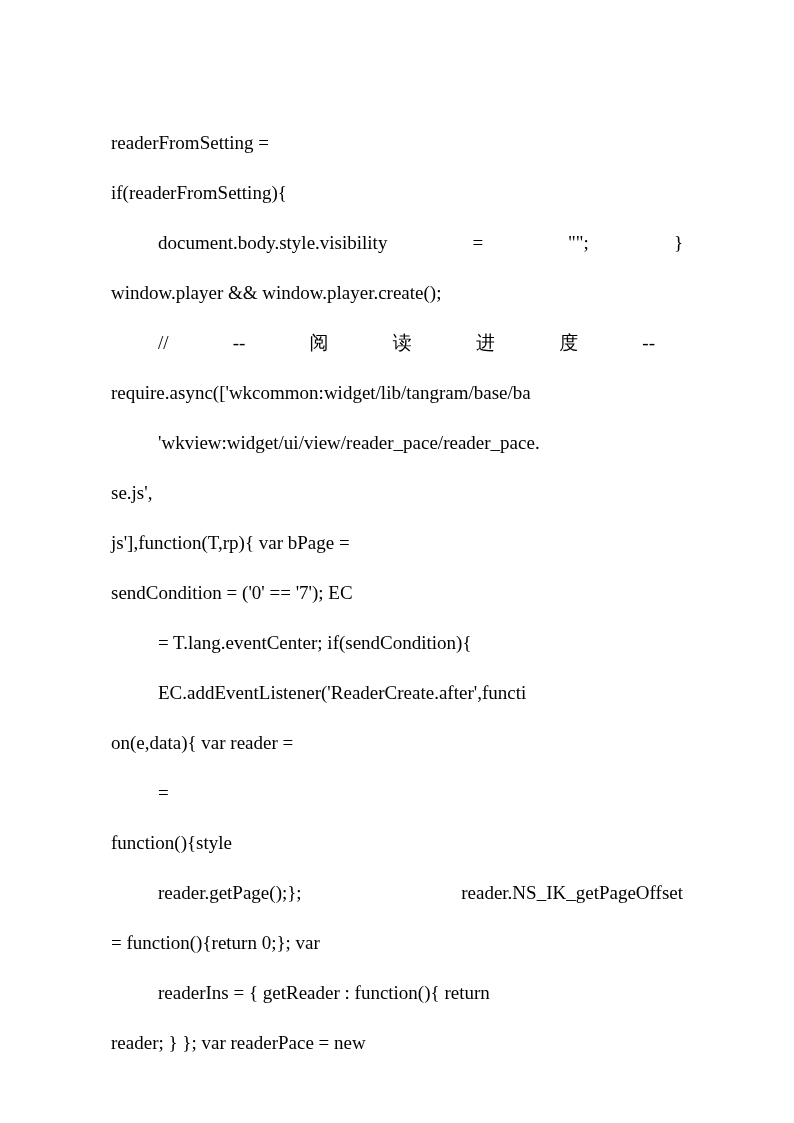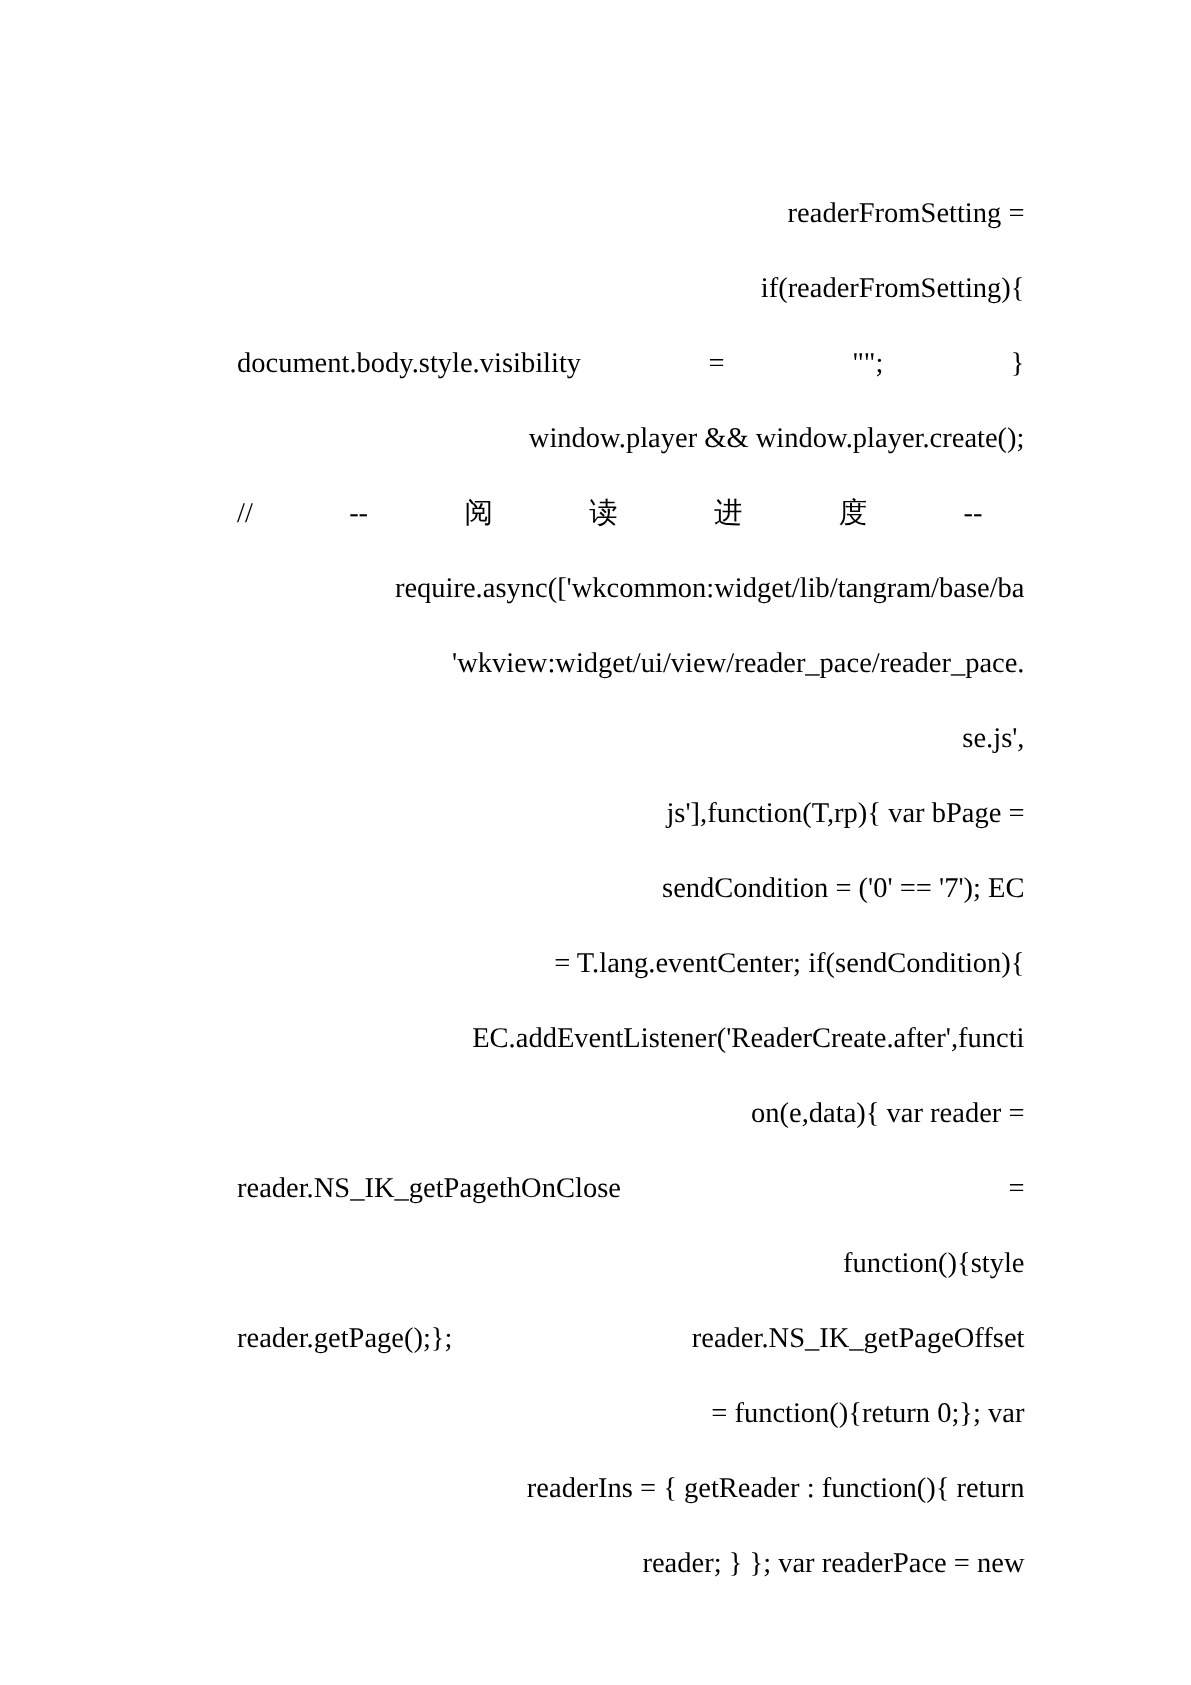--- a/index.html
+++ b/index.html
@@ -13,21 +13,20 @@
     }
     .page {
       box-sizing: border-box;
       width: 794px; height: 1123px;
       padding: 118px 111px 0 111px;
     }
     .line {
       line-height: 50px;
       height: 50px;
       white-space: pre;
-      text-align: right;
     }
     .flush { }
     .indent { padding-left: 47px; }
     .justify {
       display: flex;
       justify-content: space-between;
     }
     .justify .seg { white-space: pre; }
     .spread {
       display: flex;
@@ -65,21 +64,20 @@
   <div class="line flush">require.async(['wkcommon:widget/lib/tangram/base/ba</div>
   <div class="line indent">'wkview:widget/ui/view/reader_pace/reader_pace.</div>
   <div class="line flush">se.js',</div>
   <div class="line flush">js'],function(T,rp){ var bPage =</div>
   <div class="line flush">sendCondition = ('0' == '7'); EC</div>
   <div class="line indent">= T.lang.eventCenter; if(sendCondition){</div>
   <div class="line indent">EC.addEventListener('ReaderCreate.after',functi</div>
   <div class="line flush">on(e,data){ var reader =</div>
 
   <div class="line indent justify">
-    <span class="seg">reader.NS_IK_getPagethOnClose</span>
     <span class="seg">=</span>
   </div>
 
   <div class="line flush">function(){style</div>
 
   <div class="line indent justify">
     <span class="seg">reader.getPage();};</span>
     <span class="seg">reader.NS_IK_getPageOffset</span>
   </div>
 

